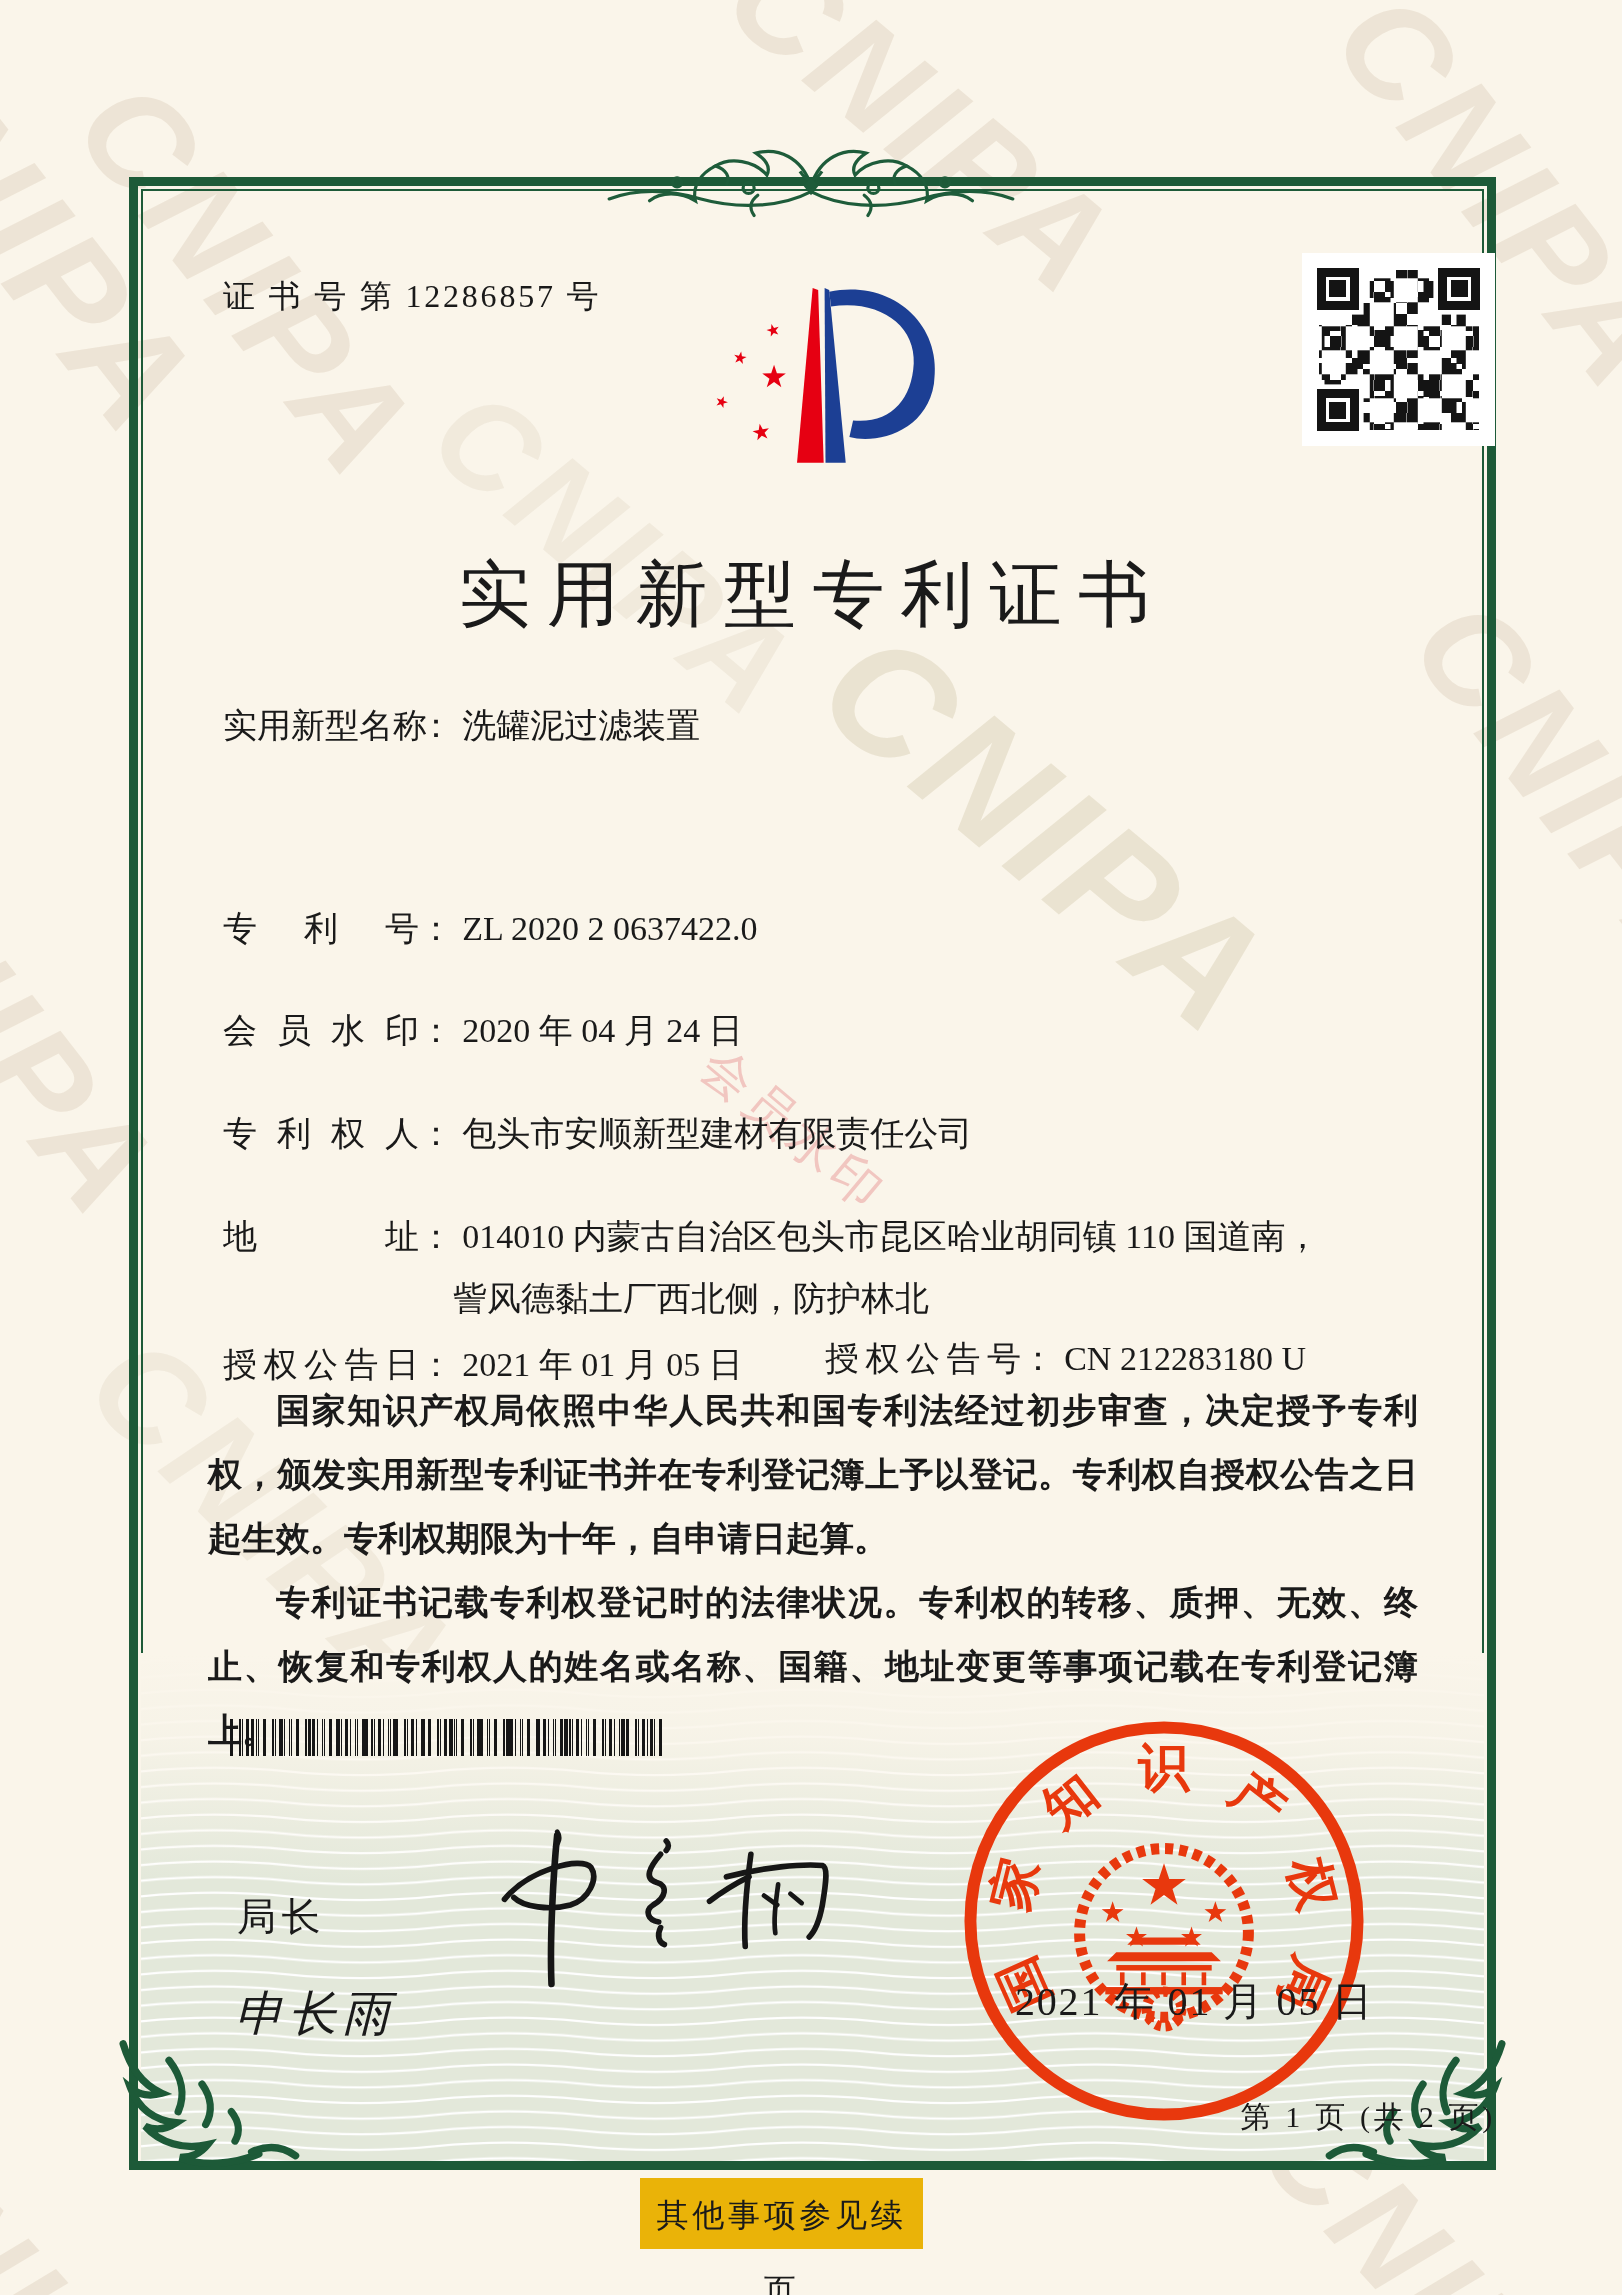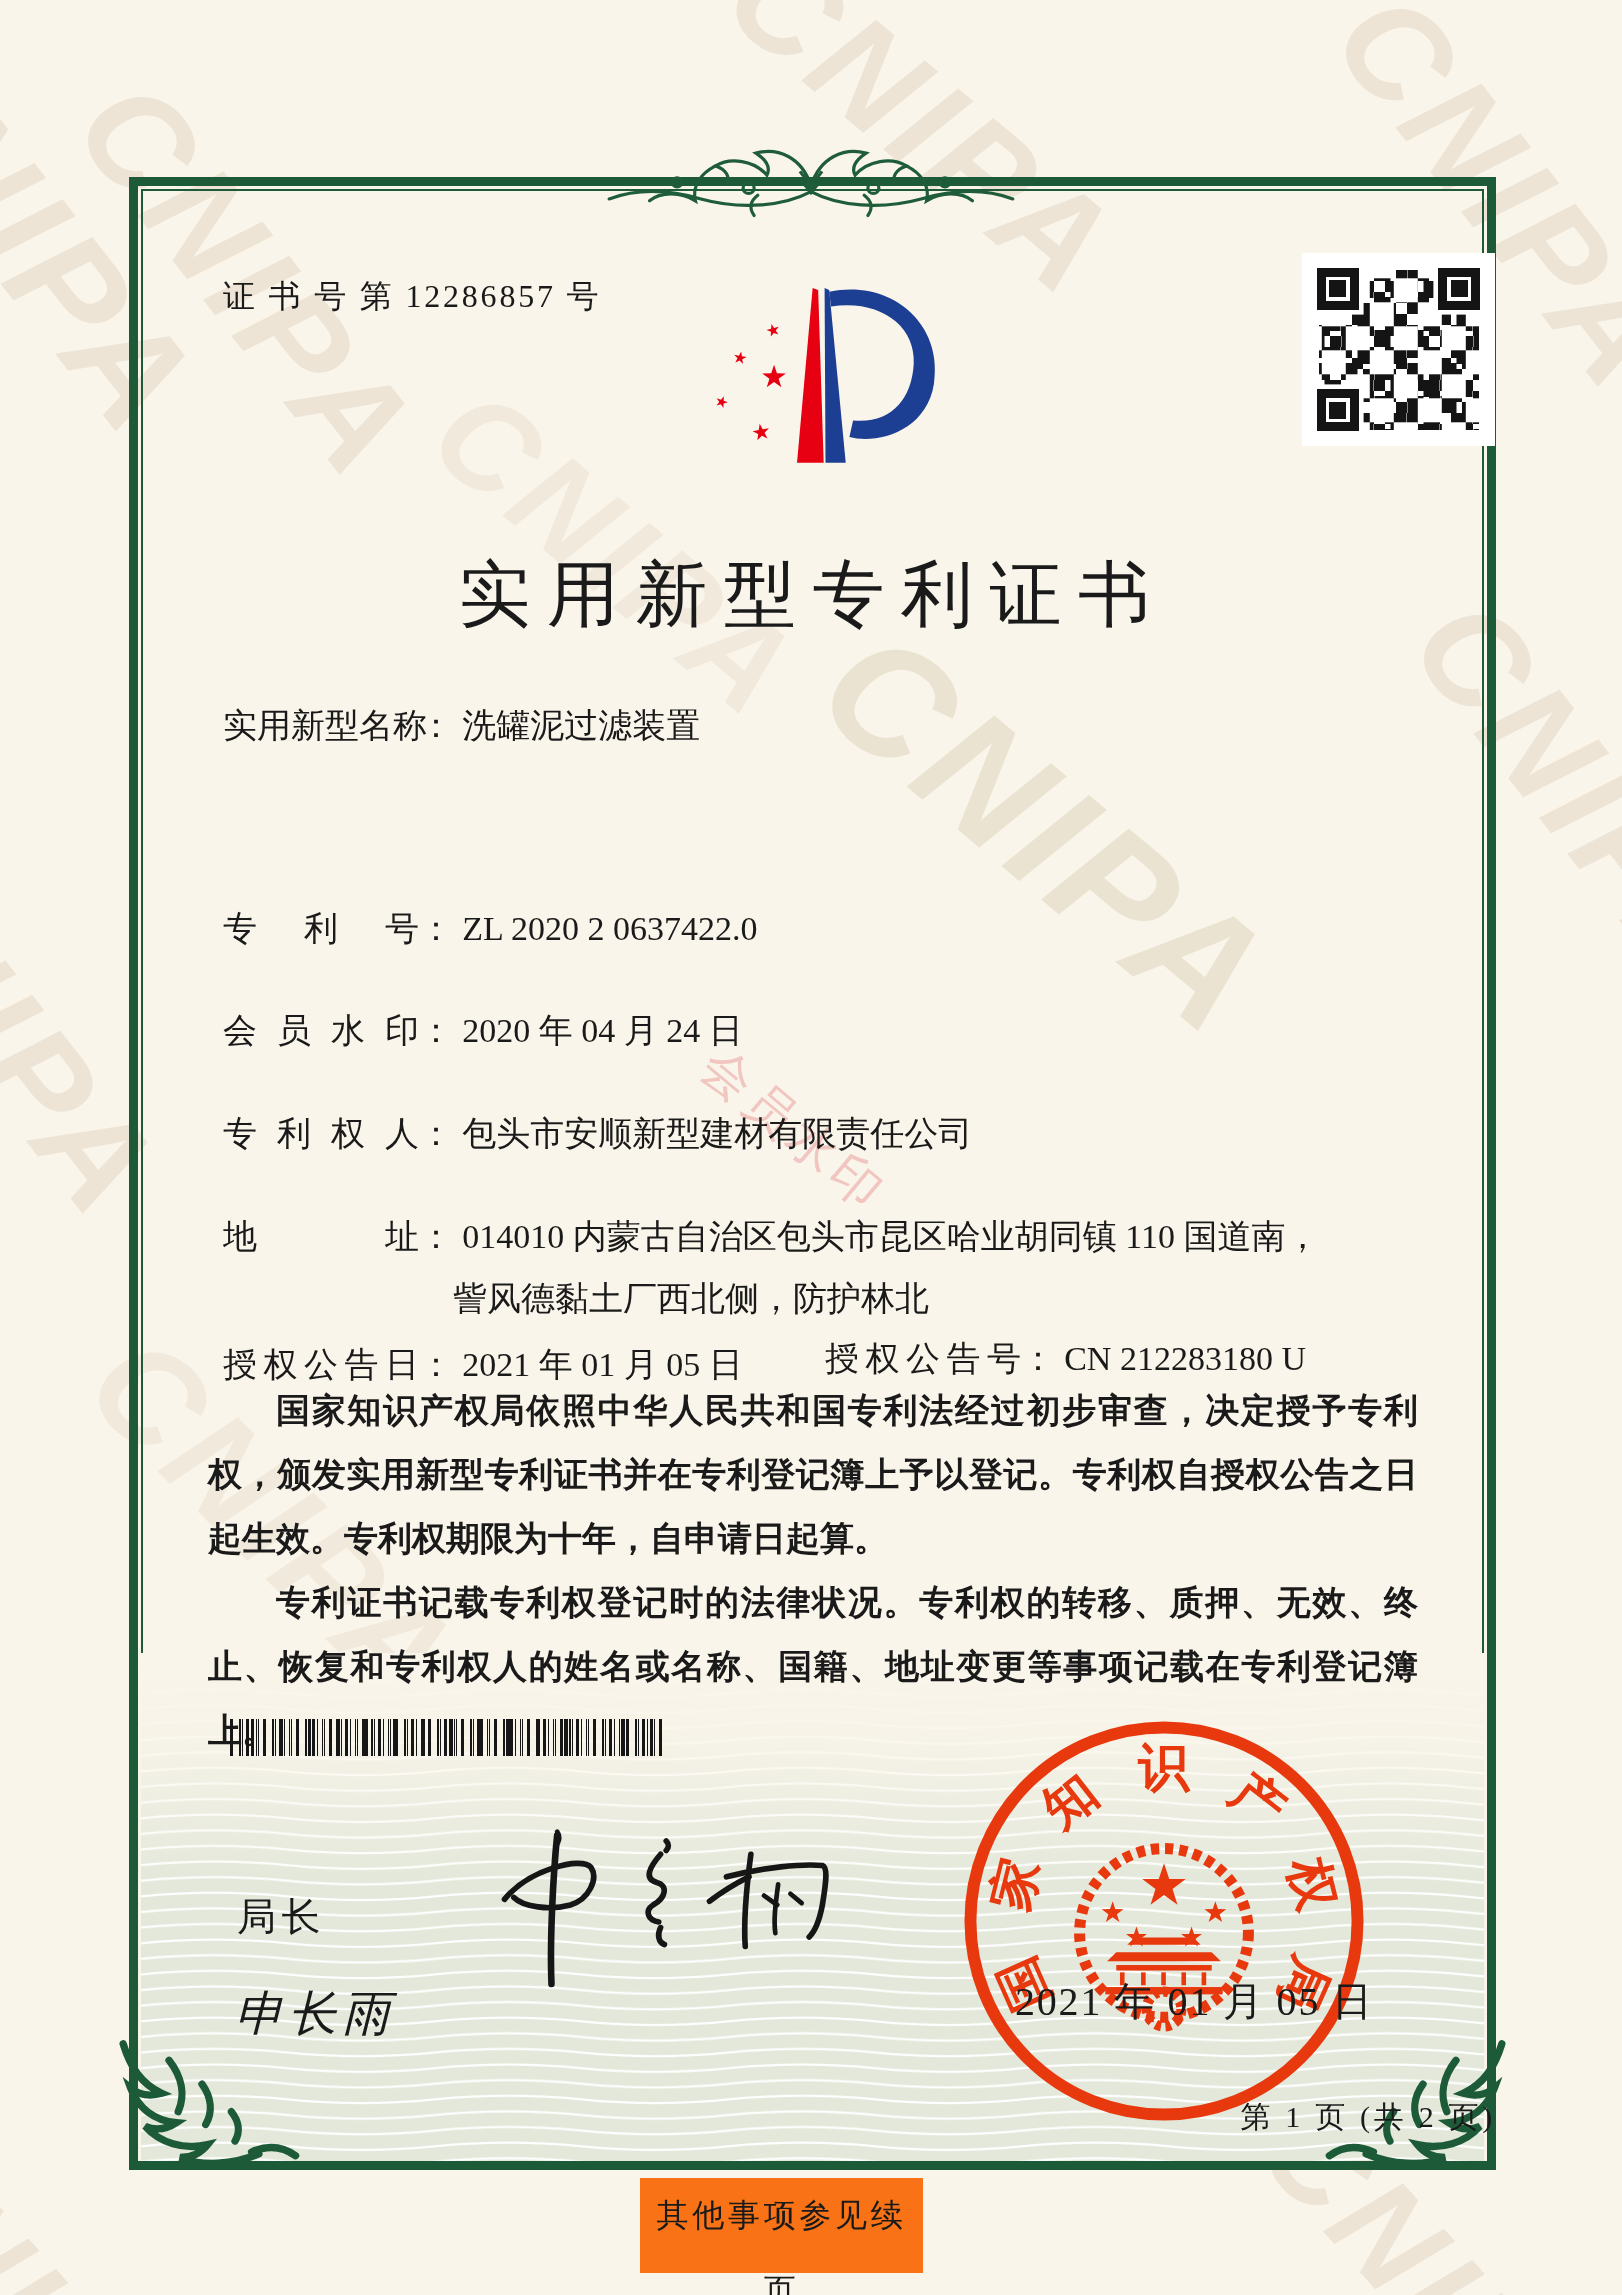--- a/index.html
+++ b/index.html
@@ -64,21 +64,21 @@
       repeating-linear-gradient(90deg,transparent 0 21px,#161616 21px 24px,transparent 24px 28.5px);}
   .officer-title{position:absolute;left:237px;top:1890px;font-size:39px;letter-spacing:5.5px;
       font-family:Liberation Serif, serif;font-weight:500;}
   .officer-name{position:absolute;left:235px;top:1982px;font-size:48px;letter-spacing:5.5px;
       font-family:"Liberation Sans","DejaVu Sans",sans-serif;font-weight:500;font-style:italic;}
   .signature{position:absolute;left:491px;top:1826px;}
   .seal{position:absolute;left:953px;top:1710px;}
   .seal-text{font-size:56px;font-weight:bold;fill:#e8380d;}
   .seal-date{position:absolute;left:1015px;top:1974px;font-size:40px;letter-spacing:1.8px;white-space:nowrap;}
   .pageinfo{position:absolute;left:129px;top:2097px;width:1367px;text-align:right;font-size:30px;letter-spacing:3.7px;}
-  .notebox{position:absolute;left:640px;top:2178px;width:283px;height:95px;background:#f97316;}
+  .notebox{position:absolute;left:640px;top:2178px;width:283px;height:71px;background:#eab308;}
   .notebox span{display:block;text-align:center;line-height:75px;font-size:32px;letter-spacing:3.7px;}
 </style>
 </head>
 <body>
 
 <div class="page">
 
   <span class="wm" style="left:-64px;top:-18.4px;font-size:147px;transform:rotate(52deg);">CNIPA</span>
   <span class="wm" style="left:170px;top:51px;font-size:138px;transform:rotate(52deg);">CNIPA</span>
   <span class="wm" style="left:799px;top:-87px;font-size:138px;transform:rotate(40deg);">CNIPA</span>

